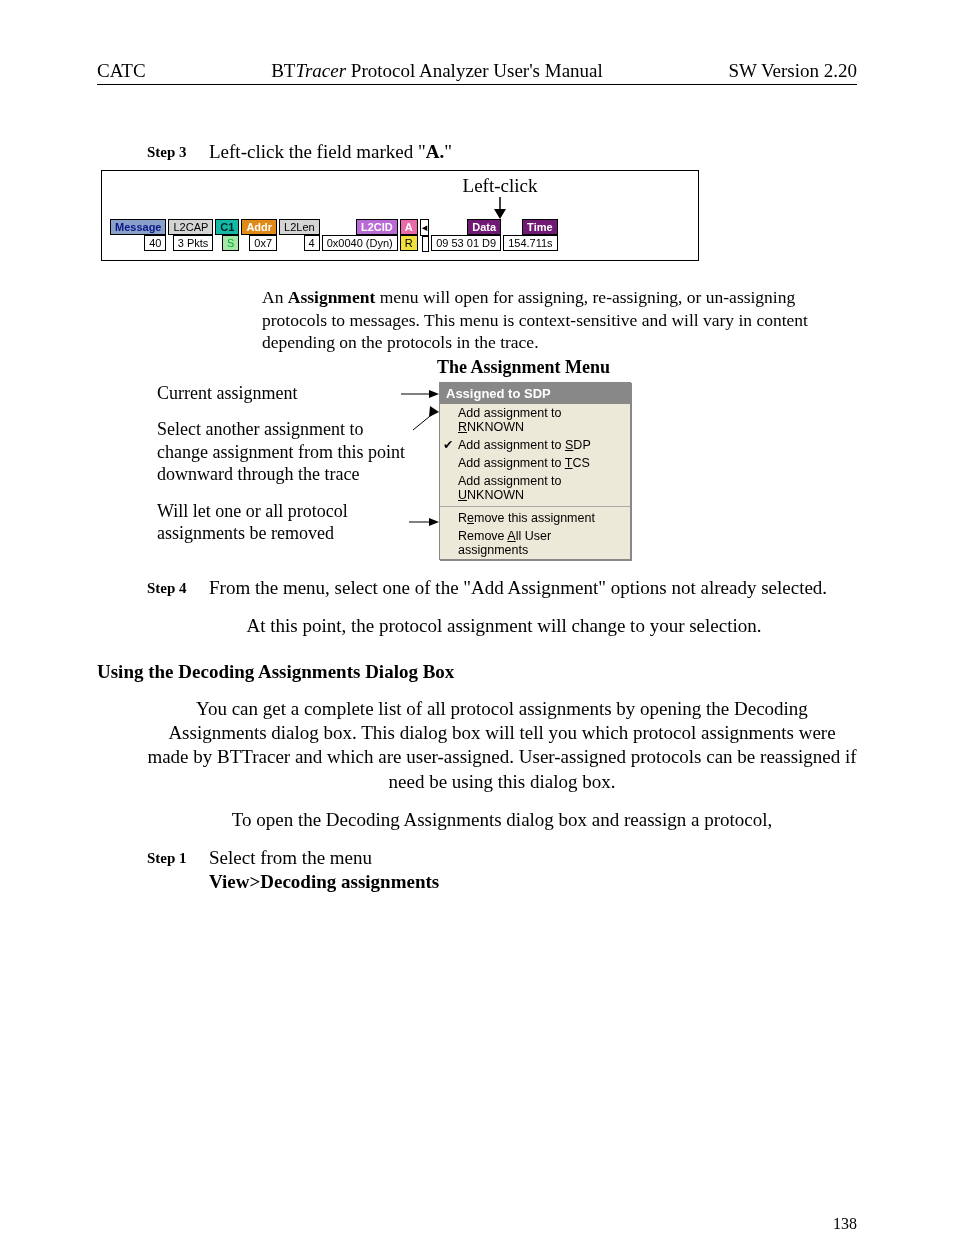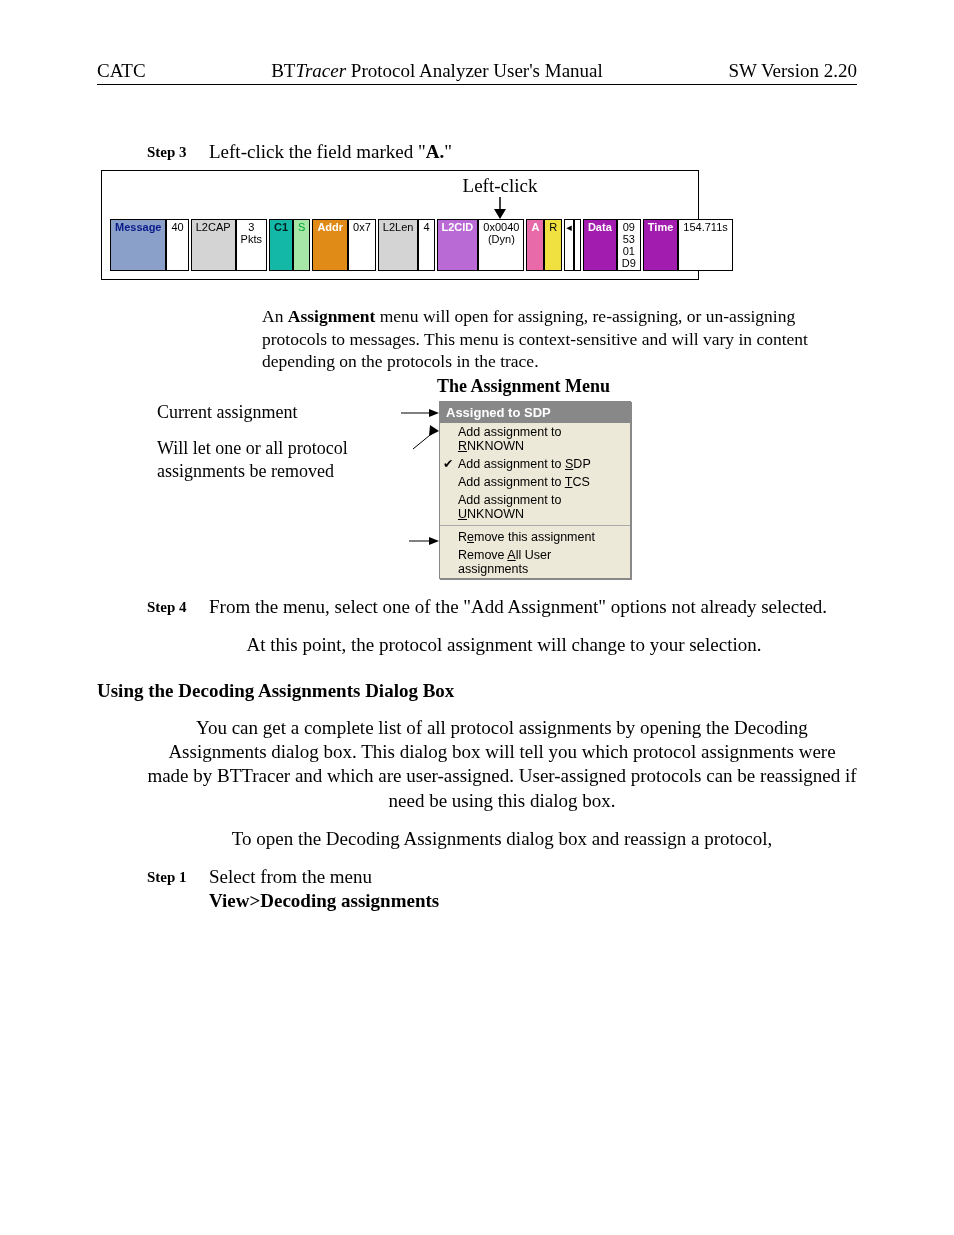--- a/index.html
+++ b/index.html
@@ -37,31 +37,31 @@
     border: 1.5px solid #000;
     margin: 6px 0 25px 4px;
     padding: 4px 8px 8px 8px;
     width: 580px;
   }
   .leftclick-label { text-align: center; font-size: 19px; margin-left: 200px; }
   .arrow-down { text-align: center; margin-left: 200px; font-size: 22px; line-height: 0.7; font-family: Arial, sans-serif; }
   .arrow-down svg { display: block; margin: 0 auto; }
 
   .trace-table { display: flex; gap: 2px; font-family: Tahoma, Arial, sans-serif; font-size: 11px; }
-  .cell { display: flex; flex-direction: row; text-align: center; }
+  .cell { display: flex; flex-direction: column; text-align: center; align-items: flex-end; }
   .cell > div { border: 1px solid #000; padding: 1px 4px; }
   .h-blue { background: #8aa0c8; color: #0a1a8a; font-weight: bold; }
   .h-lgray { background: #d4d4d4; color: #000; }
   .h-green { background: #14b8a6; color: #022; font-weight: bold; }
   .h-green-l { background: #a6e6a6; color: #0a3; }
   .h-orange { background: #e08a18; color: #fff; font-weight: bold; }
   .h-purple { background: #ba6ad4; color: #fff; font-weight: bold; }
   .h-pink { background: #e86aa8; color: #fff; font-weight: bold; }
   .h-yellow { background: #f0e040; }
-  .h-red { background: #a21caf; color: #fff; font-weight: bold; }
+  .h-red { background: #701a75; color: #fff; font-weight: bold; }
   .v-white { background: #fff; }
 
   .para { margin-left: 165px; font-size: 17.5px; line-height: 1.27; margin-bottom: 4px; }
   .menu-title { font-weight: bold; font-size: 18px; margin-left: 340px; margin-top: 2px; }
 
   .fig2 { display: flex; margin: 4px 0 16px 60px; }
   .anno-col { width: 250px; font-size: 18px; line-height: 1.25; }
   .anno-block { margin-bottom: 14px; position: relative; }
   .menu-box {
     border: 1px solid #888;
@@ -155,20 +155,21 @@
 </div>
 
 <div class="para">
   <span>An </span><span class="bold">Assignment</span><span> menu will open for assigning, re-assigning, or un-assigning protocols to messages.  This menu is context-sensitive and will vary in content depending on the protocols in the trace.</span>
 </div>
 <div class="menu-title">The Assignment Menu</div>
 
 <div class="fig2">
   <div class="anno-col">
     <div class="anno-block">Current assignment</div>
+    <div class="anno-block">Select another assignment to change assignment from this point downward through the trace</div>
     <div class="anno-block">Will let one or all protocol assignments be removed</div>
   </div>
   <div class="svg-arrows">
     <svg width="40" height="180" style="position:absolute;left:-6px;top:2px;">
       <line x1="0" y1="10" x2="34" y2="10" stroke="#000" stroke-width="1"></line>
       <polygon points="28,6 28,14 38,10" fill="#000"></polygon>
       <line x1="12" y1="46" x2="34" y2="28" stroke="#000" stroke-width="1"></line>
       <polygon points="29,22 38,28 28,33" fill="#000"></polygon>
       <line x1="8" y1="138" x2="34" y2="138" stroke="#000" stroke-width="1"></line>
       <polygon points="28,134 28,142 38,138" fill="#000"></polygon>

